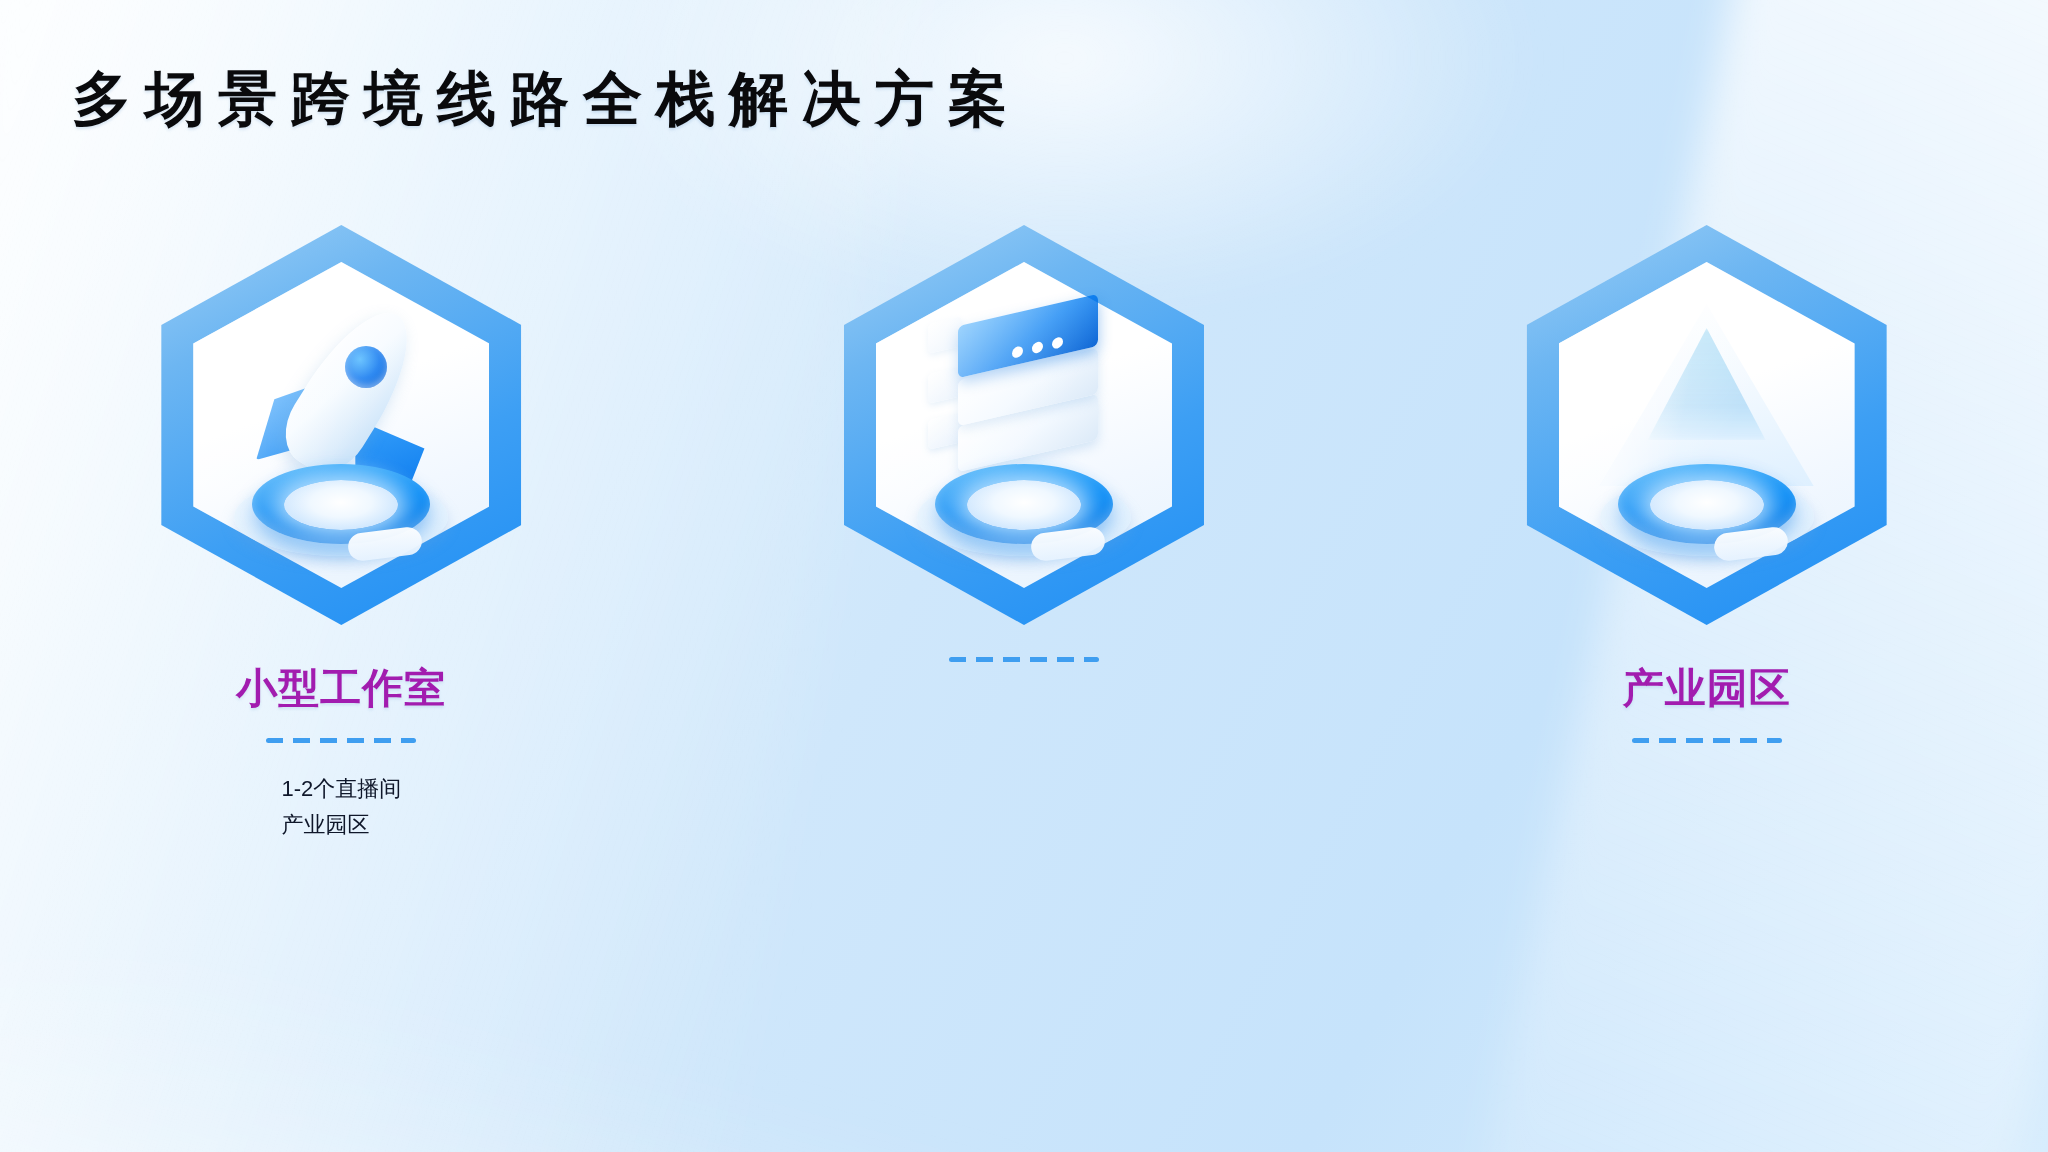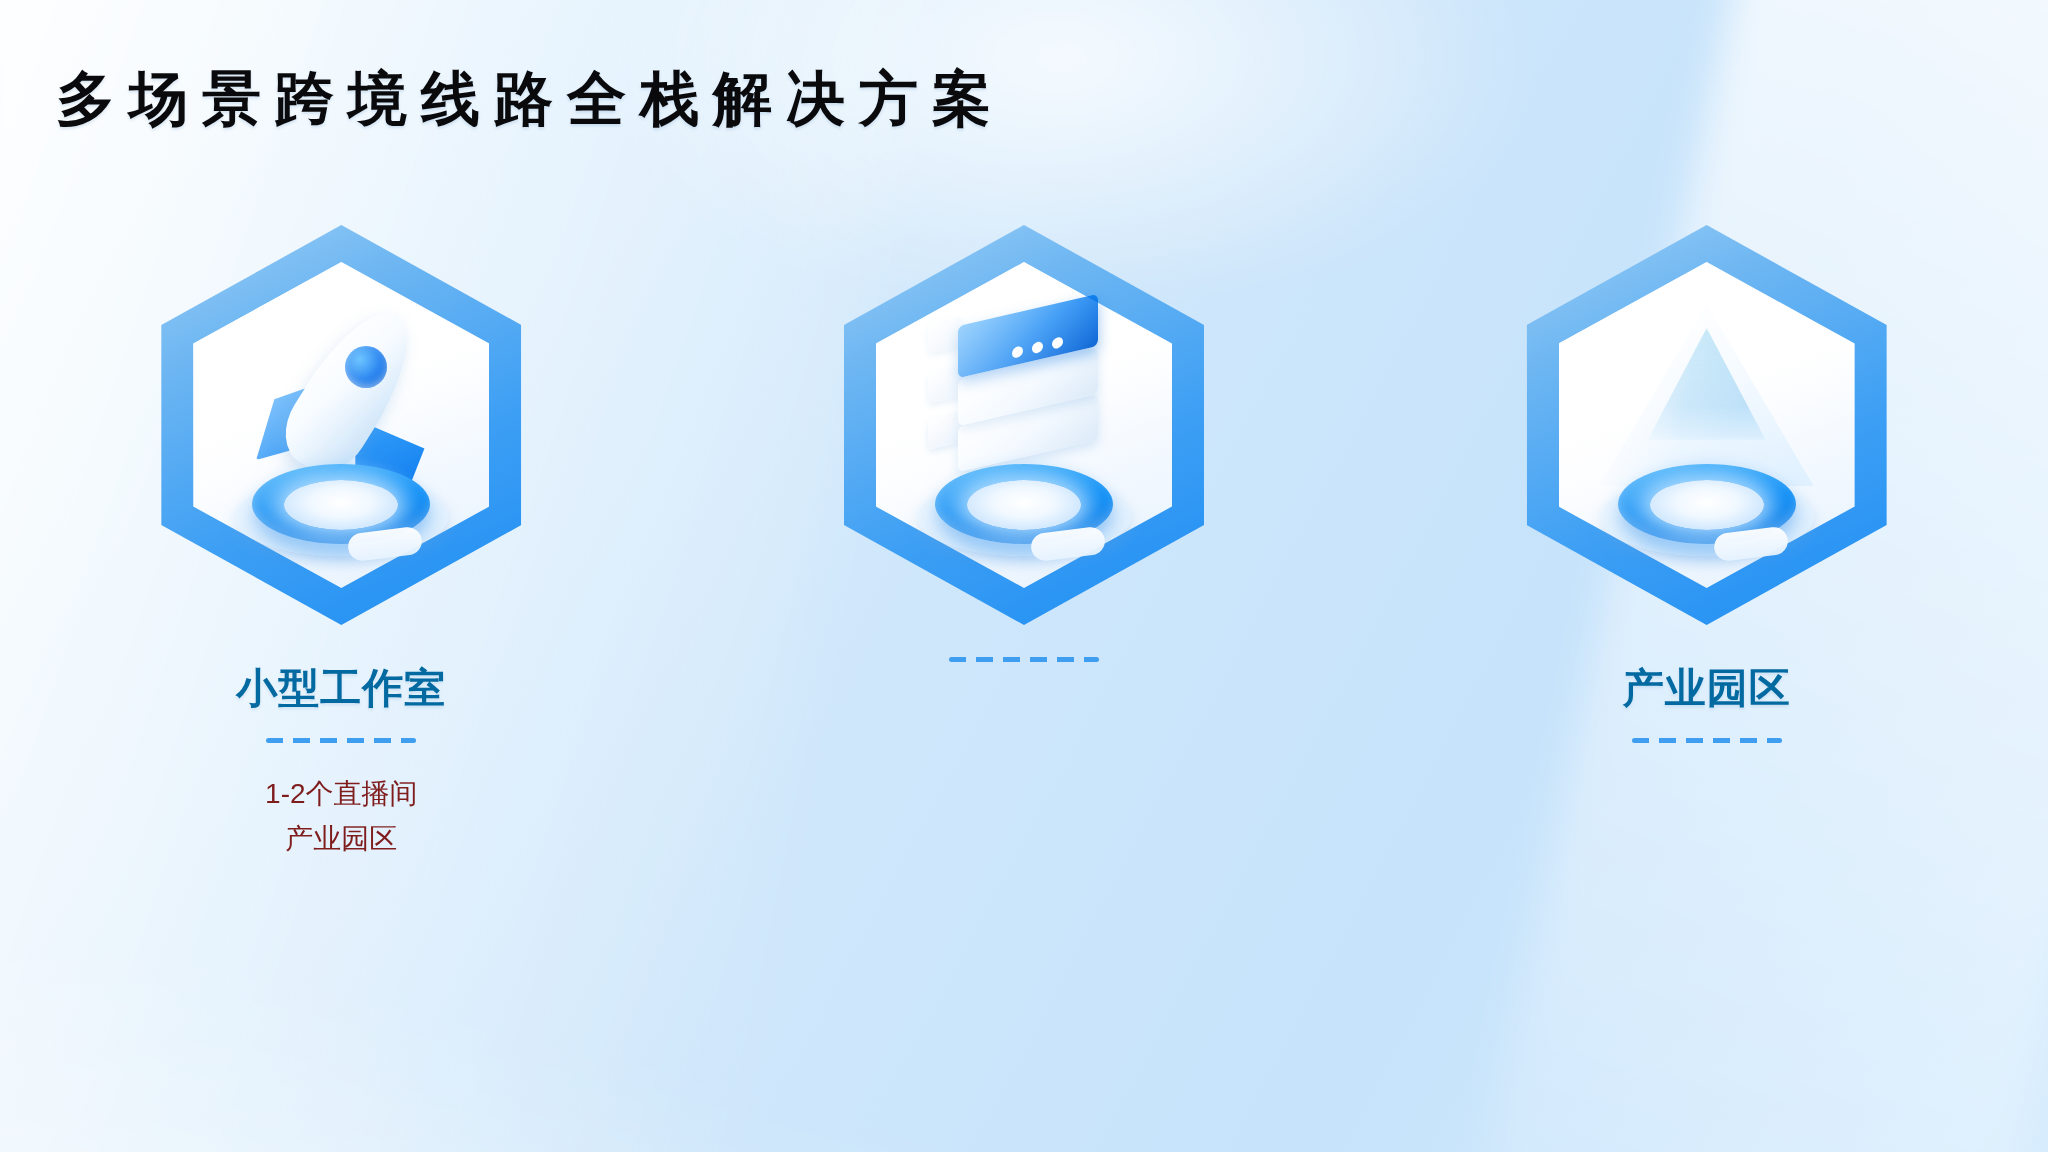--- a/index.html
+++ b/index.html
@@ -38,21 +38,21 @@
   }
   #bg-glow-top{
     position:absolute; left:28%; top:-18%;
     width:48%; height:46%;
     background:radial-gradient(ellipse at center, rgba(255,255,255,.8), rgba(255,255,255,0) 68%);
     filter:blur(24px);
   }
 
   
   #page-title{
-    position:absolute; left:56px; top:60px;
+    position:absolute; left:72px; top:60px;
     font-size:59px; font-weight:900;
     letter-spacing:14px;
     color:#0a0a0c;
     font-family:"Liberation Sans","DejaVu Sans",sans-serif;
     text-shadow:0 2px 3px rgba(90,140,190,.22);
     white-space:nowrap;
   }
 
   
   #cards{
@@ -197,32 +197,32 @@
   .pyr-edge{
     position:absolute; left:50%; top:42px; transform:translateX(-50%);
     width:214px; height:182px;
     clip-path:polygon(50% 0%,100% 100%,0% 100%);
     background:linear-gradient(100deg, rgba(255,255,255,.95) 0%, rgba(255,255,255,0) 42%);
   }
 
   
   .card-title{
     margin-top:26px;
-    font-size:41px; font-weight:800; color:#0369a1;
+    font-size:41px; font-weight:800; color:#a21caf;
     letter-spacing:1px;
     text-shadow:0 2px 3px rgba(110,160,205,.2);
   }
   .divider{
     margin-top:22px; width:150px; height:5px;
     background:repeating-linear-gradient(90deg,#3f9ef0 0 17px, rgba(255,255,255,0) 17px 27px);
     border-radius:3px;
   }
   .card-desc{
-    margin-top:28px; text-align:center;
-    font-size:28px; line-height:1.62; color:#7f1d1d; font-weight:500;
+    margin-top:28px; text-align:left;
+    font-size:22px; line-height:1.62; color:#0f172a; font-weight:500;
     white-space:nowrap;
   }
 </style>
 </head>
 <body>
 
 <div id="bg-base"></div>
 <div id="bg-glow-top"></div>
 <div id="bg-streak-left"></div>
 <div id="bg-streak-right"></div>

